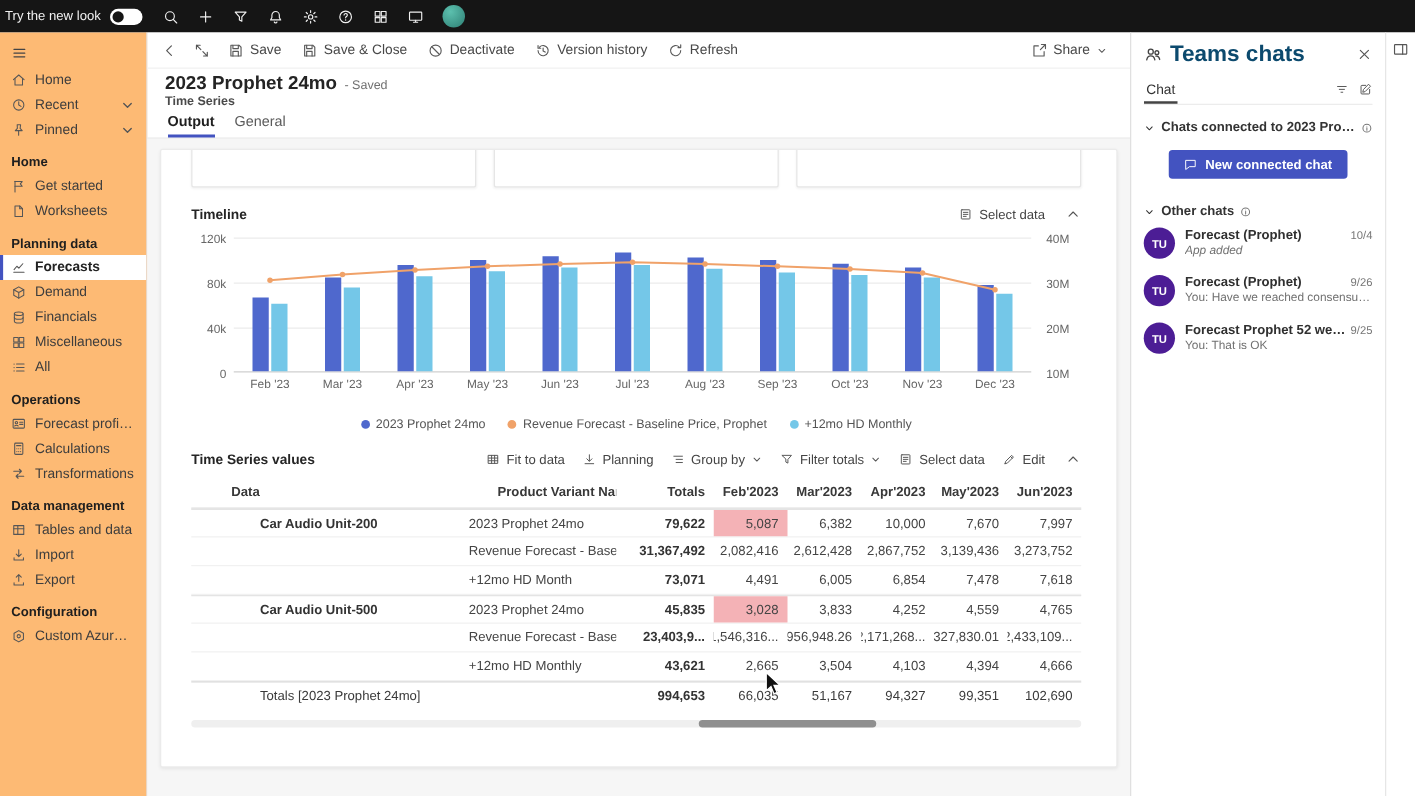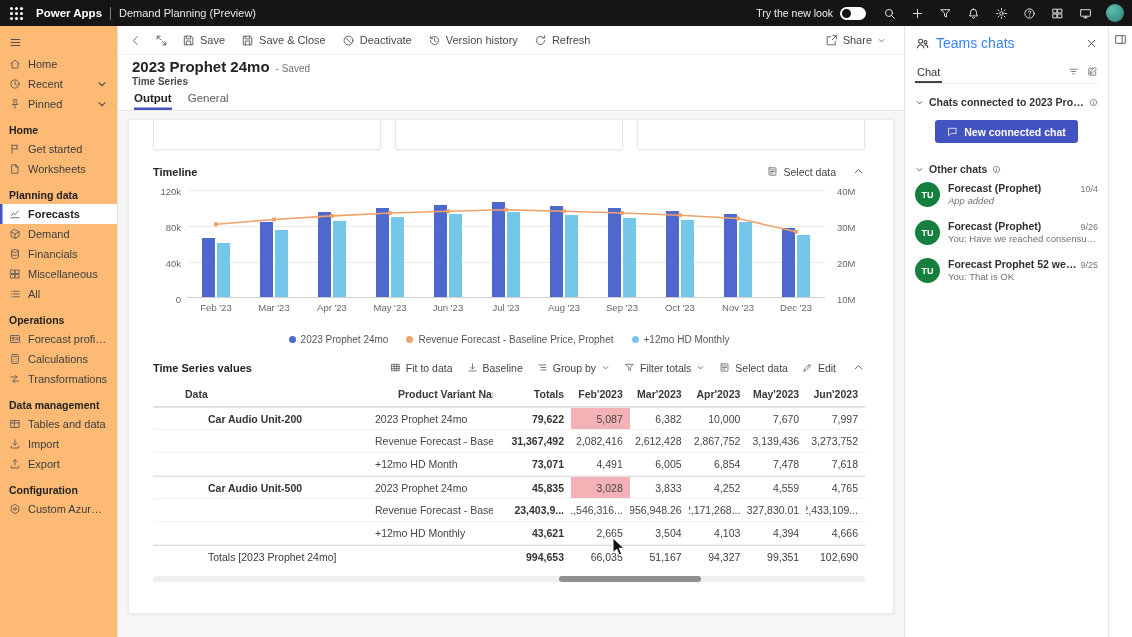--- a/index.html
+++ b/index.html
@@ -97,34 +97,34 @@
 .hl{background:var(--hl)}
 .group-start{border-top:1px solid #e4e4e4}
 .totals-row{border-top:1px solid #d8d8d8;border-bottom:none;color:#3a3a3a}
 .c-span{padding-left:55px}
 .hscroll{margin-top:8px;height:6px;background:#efefef;border-radius:3px;position:relative}
 .hs-thumb{position:absolute;top:0;height:6px;left:57%;width:20%;background:#8f8f8f;border-radius:3px}
 
 .teams{width:204px;flex:0 0 204px;background:#fff;border-left:1px solid #e0e0e0;display:flex;flex-direction:column;padding:0 10px;font-size:11px;overflow:hidden}
 .tp-head{display:flex;align-items:center;gap:6px;height:34px;flex:0 0 34px}
 .tp-head .ic-lg{color:#444}
-.tp-title{font-size:14px;font-weight:400;color:#3b82f6}
+.tp-title{font-size:18px;font-weight:700;color:#0c4a6e}
 .tp-x{margin-left:auto;color:#555}
 .tp-tabs{display:flex;align-items:center;height:24px;border-bottom:1px solid #ececec}
 .tp-tab{font-size:11px;color:#333;font-weight:400;height:100%;display:flex;align-items:center;padding:0 2px}
 .tp-tab.active{box-shadow:inset 0 -2px 0 #444}
 .tp-tab-actions{margin-left:auto;display:flex;gap:8px;color:#555}
 .tp-ic{padding:0}
 .tp-section{display:flex;align-items:center;gap:5px;margin-top:12px;font-size:10.5px;font-weight:700;color:#333}
 .tp-section .info{color:#777}
 .tp-section.other{margin-top:18px}
 .tp-sec-label{white-space:nowrap;overflow:hidden;text-overflow:ellipsis}
 .tp-button{margin:12px auto 2px;height:23px;padding:0 12px;background:var(--accent);color:#fff;border-radius:3px;font-size:10.5px;font-weight:600;gap:6px}
 .chat-item{display:flex;gap:8px;padding:7px 0 6px;align-items:flex-start}
-.chat-avatar{width:25px;height:25px;border-radius:50%;background:#15803d;color:#fff;font-size:9px;font-weight:700;display:flex;align-items:center;justify-content:center;flex:none}
+.chat-avatar{width:25px;height:25px;border-radius:50%;background:#4c1d95;color:#fff;font-size:9px;font-weight:700;display:flex;align-items:center;justify-content:center;flex:none}
 .chat-body{flex:1;min-width:0;display:flex;flex-direction:column;gap:1px}
 .chat-top{display:flex;align-items:baseline;justify-content:space-between;gap:4px}
 .chat-name{font-size:10.5px;font-weight:700;color:#303030;white-space:nowrap;overflow:hidden;text-overflow:ellipsis}
 .chat-date{font-size:9px;color:#777;flex:none}
 .chat-preview{font-size:9.5px;color:#707070;white-space:nowrap;overflow:hidden;text-overflow:ellipsis}
 .chat-preview.it{font-style:italic}
 
 .rail{width:24px;flex:0 0 24px;background:#fff;border-left:1px solid #e6e6e6;display:flex;flex-direction:column;align-items:center;padding-top:7px}
 .rail-btn{color:#555}
 .cursor{position:absolute;left:612px;top:537px;z-index:99}
@@ -327,28 +327,20 @@
         <path d="M3.8 19c.7-3.4 3.2-5 5.2-5s4.5 1.6 5.2 5"></path>
         <circle cx="16.8" cy="9.8" r="2.4"></circle>
         <path d="M15.6 14.3c2.2-.4 4.2 1 4.8 4.2"></path>
       </symbol>
 </defs>
 </svg>
 
 <div class="screen">
 
   <header class="topbar">
-    <div class="tb-left">
-      <button class="waffle-btn">
-          <span class="waffle"></span>
-        </button>
-      <span class="tb-brand">Power Apps</span>
-      <span class="tb-div"></span>
-      <span class="tb-app">Demand Planning (Preview)</span>
-    </div>
     <div class="tb-right">
       <span class="tb-newlook">Try the new look</span>
       <span class="toggle">
           <span class="knob"></span>
         </span>
       <button class="tb-ic">
           <svg class="ic">
             <use href="#i-search"></use>
           </svg>
         </button>
@@ -729,21 +721,21 @@
               <button class="mini-btn">
                   <svg class="ic ic-sm">
                     <use href="#i-fitgrid"></use>
                   </svg>
                   <span>Fit to data</span>
                 </button>
               <button class="mini-btn">
                   <svg class="ic ic-sm">
                     <use href="#i-download"></use>
                   </svg>
-                  <span>Baseline</span>
+                  <span>Planning</span>
                 </button>
               <button class="mini-btn">
                   <svg class="ic ic-sm">
                     <use href="#i-group"></use>
                   </svg>
                   <span>Group by</span>
                   <svg class="ic ic-xs">
                     <use href="#i-chev-down"></use>
                   </svg>
                 </button>

